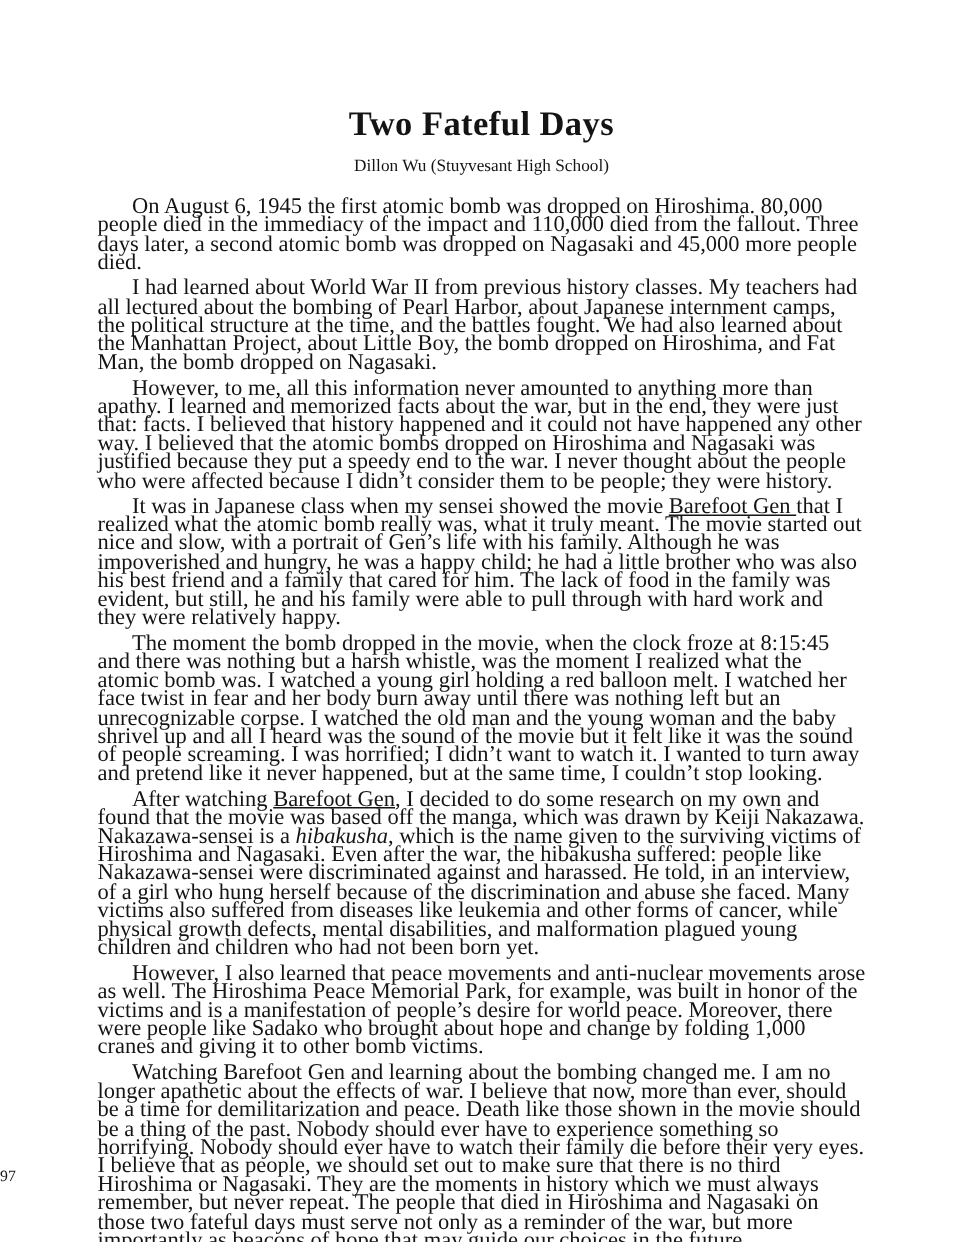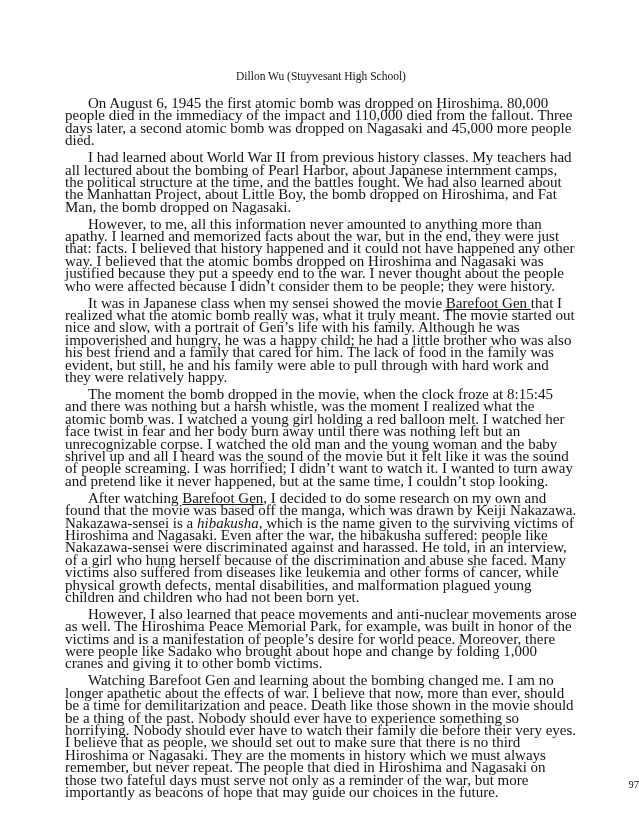--- a/index.html
+++ b/index.html
@@ -36,29 +36,30 @@
     margin: 0 0 4.5px 0;
     text-indent: 23px;
   }
   .seg-underline { text-decoration: underline; }
   .seg-italic { font-style: italic; }
   .page-number {
     position: absolute;
     left: 0;
     right: 0;
     top: 779px;
-    text-align: right;
+    text-align: left;
     font-size: 10.5px;
     color: #141414;
   }
 </style>
 </head>
 <body>
 
 <div class="page">
+  <h1 class="title">Two Fateful Days</h1>
   <div class="byline">Dillon Wu (Stuyvesant High School)</div>
   <div class="essay-body">
       <p class="para"><span>On August 6, 1945 the first atomic bomb was dropped on Hiroshima. 80,000 people died in the immediacy of the impact and 110,000 died from the fallout. Three days later, a second atomic bomb was dropped on Nagasaki and 45,000 more people died.</span></p>
       <p class="para"><span>I had learned about World War II from previous history classes. My teachers had all lectured about the bombing of Pearl Harbor, about Japanese internment camps, the political structure at the time, and the battles fought. We had also learned about the Manhattan Project, about Little Boy, the bomb dropped on Hiroshima, and Fat Man, the bomb dropped on Nagasaki.</span></p>
       <p class="para"><span>However, to me, all this information never amounted to anything more than apathy. I learned and memorized facts about the war, but in the end, they were just that: facts. I believed that history happened and it could not have happened any other way. I believed that the atomic bombs dropped on Hiroshima and Nagasaki was justified because they put a speedy end to the war. I never thought about the people who were affected because I didn’t consider them to be people; they were history.</span></p>
       <p class="para"><span>It was in Japanese class when my sensei showed the movie </span><span class="seg-underline">Barefoot Gen </span><span>that I realized what the atomic bomb really was, what it truly meant. The movie started out nice and slow, with a portrait of Gen’s life with his family. Although he was impoverished and hungry, he was a happy child; he had a little brother who was also his best friend and a family that cared for him. The lack of food in the family was evident, but still, he and his family were able to pull through with hard work and they were relatively happy.</span></p>
       <p class="para"><span>The moment the bomb dropped in the movie, when the clock froze at 8:15:45 and there was nothing but a harsh whistle, was the moment I realized what the atomic bomb was. I watched a young girl holding a red balloon melt. I watched her face twist in fear and her body burn away until there was nothing left but an unrecognizable corpse. I watched the old man and the young woman and the baby shrivel up and all I heard was the sound of the movie but it felt like it was the sound of people screaming. I was horrified; I didn’t want to watch it. I wanted to turn away and pretend like it never happened, but at the same time, I couldn’t stop looking.</span></p>
       <p class="para"><span>After watching </span><span class="seg-underline">Barefoot Gen</span><span>, I decided to do some research on my own and found that the movie was based off the manga, which was drawn by Keiji Nakazawa. Nakazawa-sensei is a </span><span class="seg-italic">hibakusha</span><span>, which is the name given to the surviving victims of Hiroshima and Nagasaki. Even after the war, the hibakusha suffered: people like Nakazawa-sensei were discriminated against and harassed. He told, in an interview, of a girl who hung herself because of the discrimination and abuse she faced. Many victims also suffered from diseases like leukemia and other forms of cancer, while physical growth defects, mental disabilities, and malformation plagued young children and children who had not been born yet.</span></p>
       <p class="para"><span>However, I also learned that peace movements and anti-nuclear movements arose as well. The Hiroshima Peace Memorial Park, for example, was built in honor of the victims and is a manifestation of people’s desire for world peace. Moreover, there were people like Sadako who brought about hope and change by folding 1,000 cranes and giving it to other bomb victims.</span></p>
       <p class="para"><span>Watching Barefoot Gen and learning about the bombing changed me. I am no longer apathetic about the effects of war. I believe that now, more than ever, should be a time for demilitarization and peace. Death like those shown in the movie should be a thing of the past. Nobody should ever have to experience something so horrifying. Nobody should ever have to watch their family die before their very eyes. I believe that as people, we should set out to make sure that there is no third Hiroshima or Nagasaki. They are the moments in history which we must always remember, but never repeat. The people that died in Hiroshima and Nagasaki on those two fateful days must serve not only as a reminder of the war, but more importantly as beacons of hope that may guide our choices in the future.</span></p>

